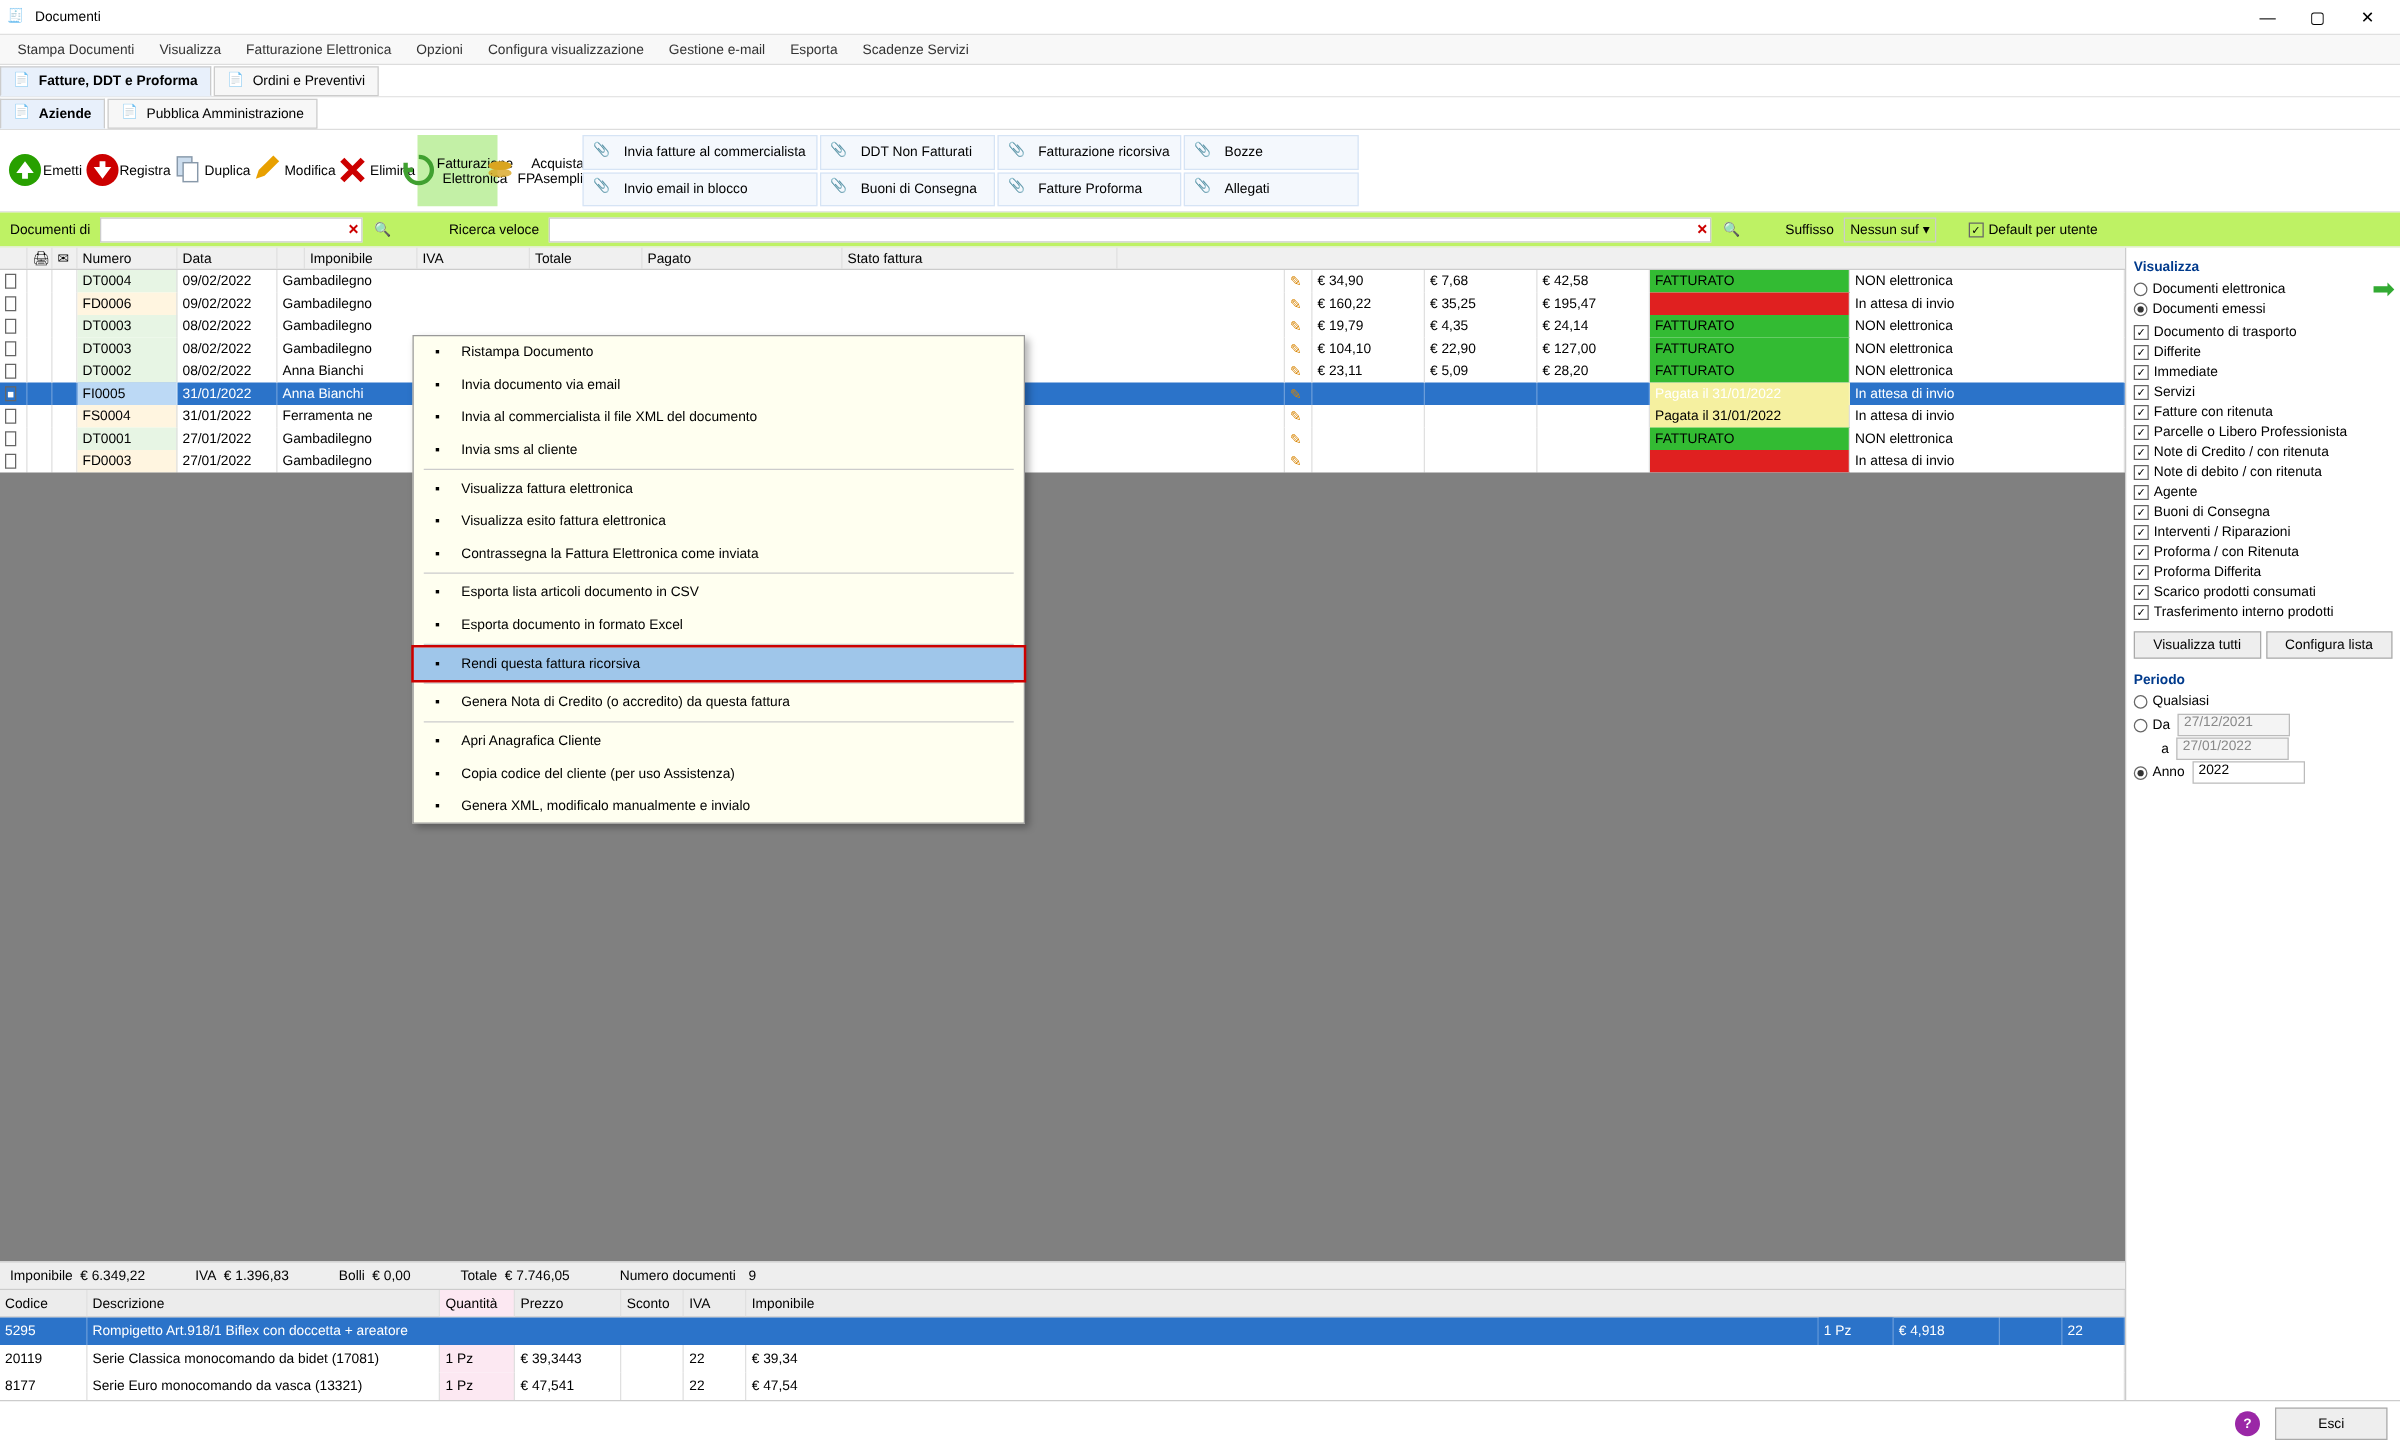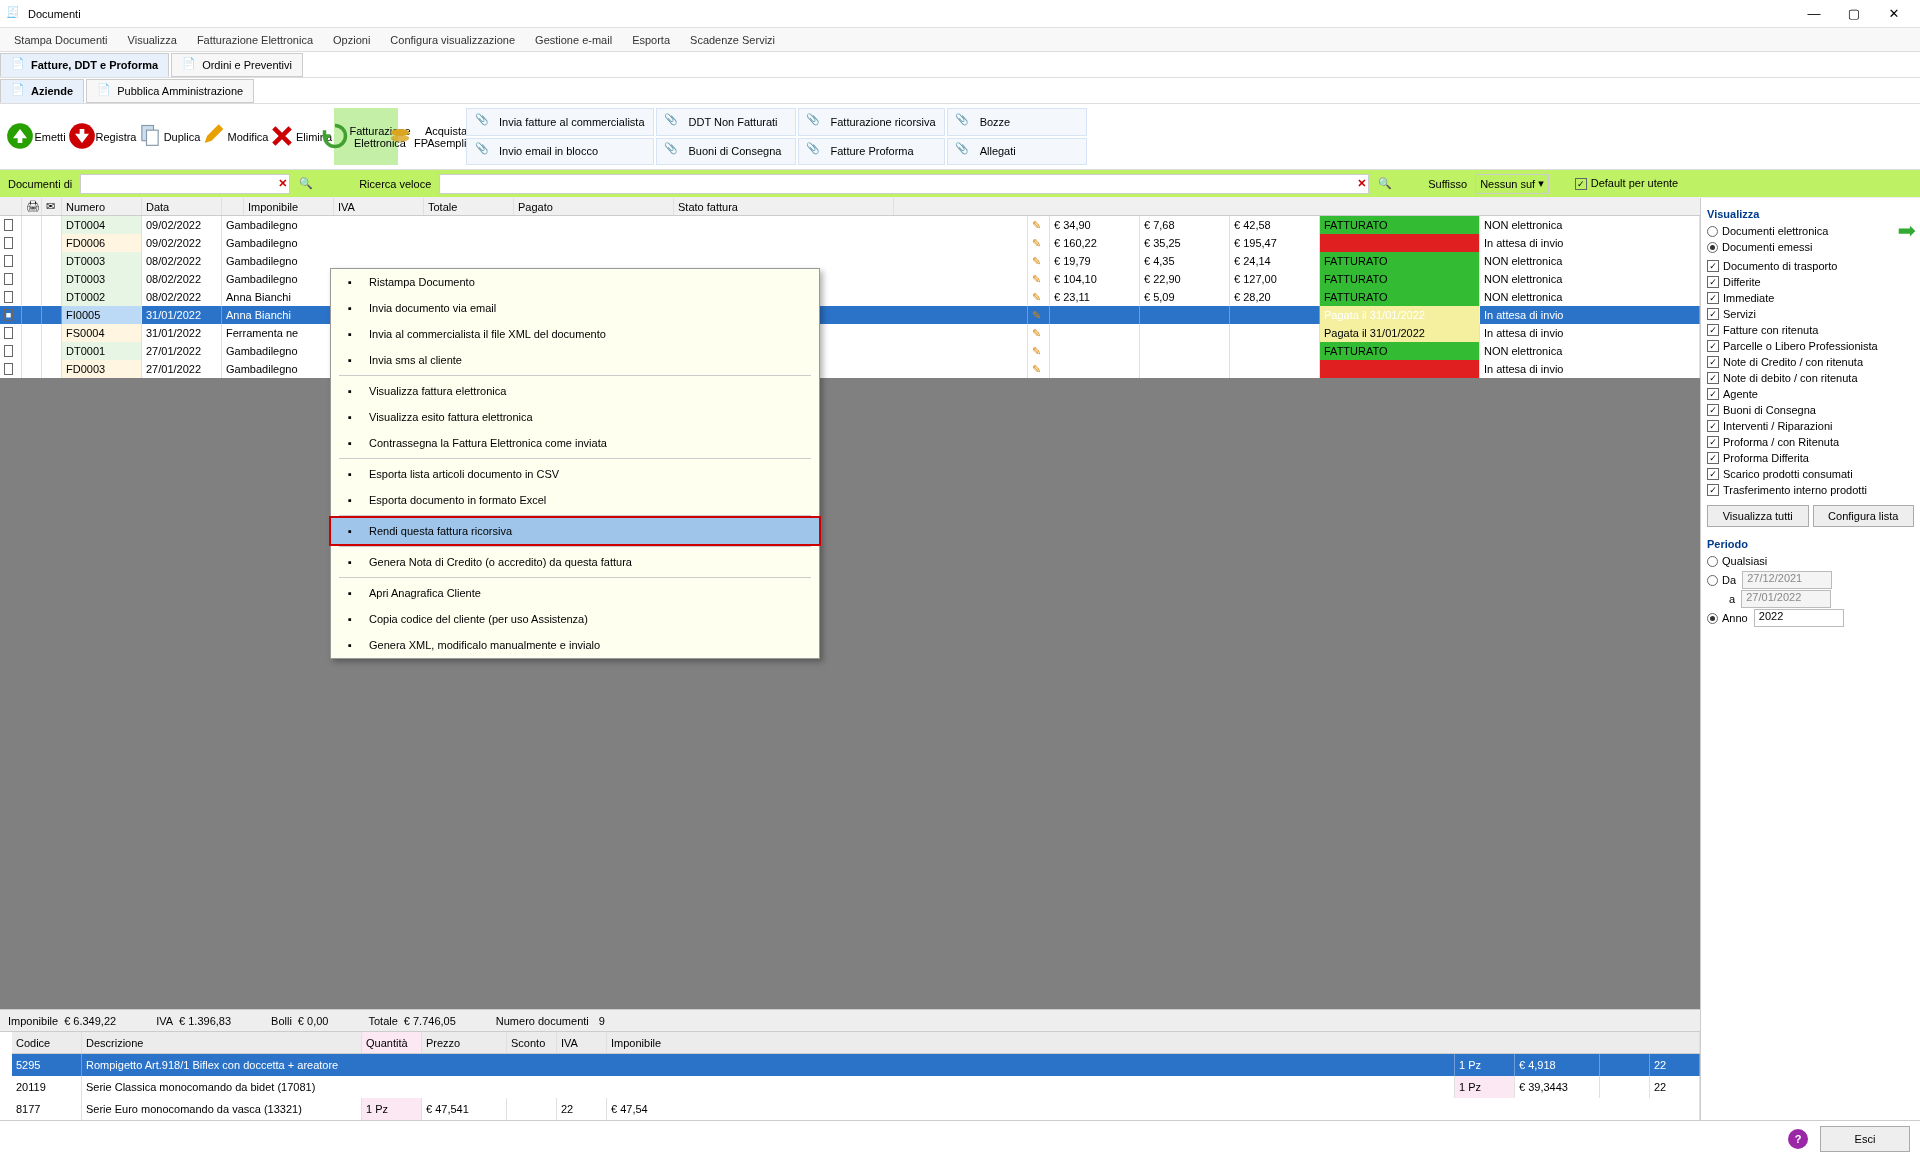--- a/index.html
+++ b/index.html
@@ -67,21 +67,21 @@
 .ctxitem.hov { background: #9fc6ea; }
 .ctxitem.boxed { outline: 2px solid #c00; }
 .ctxsep { height: 1px; background: #ccc; margin: 2px 8px; }
 
 
 .summary { height: 22px; background: #eee; border-top: 1px solid #ccc; display: flex; align-items: center; padding: 0 8px; gap: 40px; }
 .summary b { font-weight: normal; margin-left: 6px; }
 
 
 .detailgrid { border-top: 1px solid #ccc; }
-.detailgrid .thead, .detailgrid .trow { height: 22px; margin-left: 12px; }
+.detailgrid .thead, .detailgrid .trow { height: 22px; }
 .detailgrid .thead { background: #ececec; }
 .d-cod { width: 70px; } .d-desc { width: 280px; flex:1; } .d-qta { width: 60px; background: #fce8f2; }
 .d-prz { width: 85px; } .d-sc { width: 50px; } .d-iva { width: 50px; } .d-imp { width: 90px; flex: 4; }
 .detailgrid .trow.sel .d-qta { background: #2b73c9; }
 
 
 .sidepanel .grptitle { color: #003a8c; font-weight: bold; margin-top: 4px; }
 .sidepanel label { display: flex; align-items: center; height: 16px; }
 .sidepanel .radio { width: 11px; height: 11px; border: 1px solid #666; border-radius: 50%; margin-right: 4px; display: inline-flex; align-items: center; justify-content: center; }
 .sidepanel .radio.on::after { content: ""; width: 5px; height: 5px; border-radius: 50%; background: #333; }
@@ -536,20 +536,21 @@
             <div class="tcell d-sc"></div>
             <div class="tcell d-iva">22</div>
           </div>
           <div class="trow">
             <div class="tcell d-cod">20119</div>
             <div class="tcell d-desc">Serie Classica monocomando da bidet (17081)</div>
             <div class="tcell d-qta">1 Pz</div>
             <div class="tcell d-prz">€ 39,3443</div>
             <div class="tcell d-sc"></div>
             <div class="tcell d-iva">22</div>
+            <div class="tcell d-imp">€ 39,34</div>
           </div>
           <div class="trow">
             <div class="tcell d-cod">8177</div>
             <div class="tcell d-desc">Serie Euro monocomando da vasca (13321)</div>
             <div class="tcell d-qta">1 Pz</div>
             <div class="tcell d-prz">€ 47,541</div>
             <div class="tcell d-sc"></div>
             <div class="tcell d-iva">22</div>
             <div class="tcell d-imp">€ 47,54</div>
           </div>

